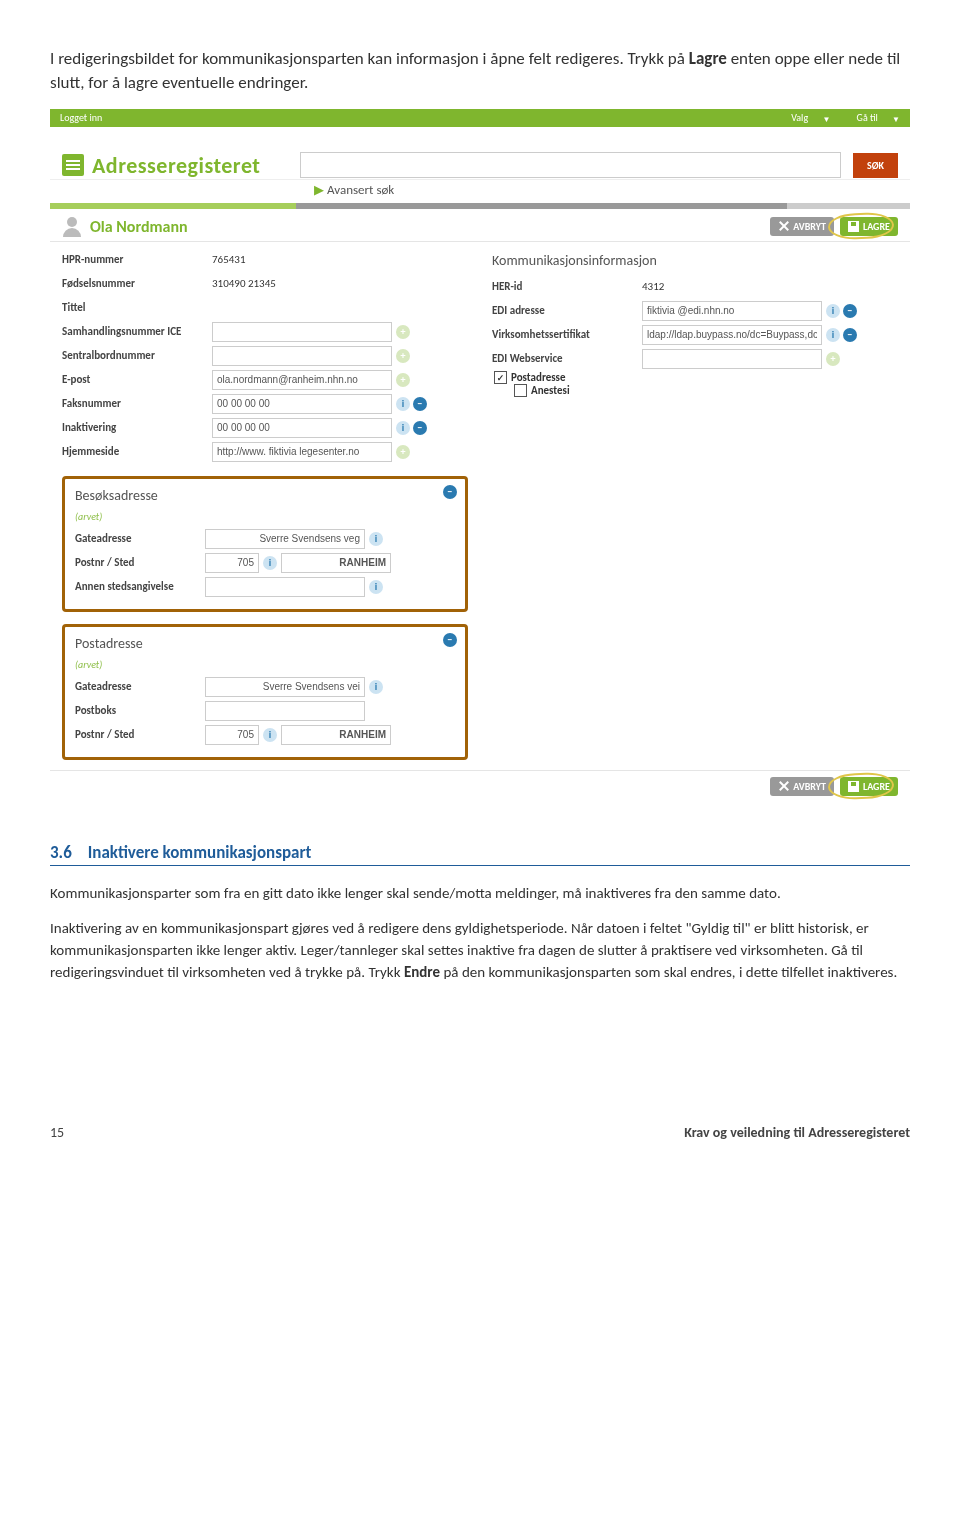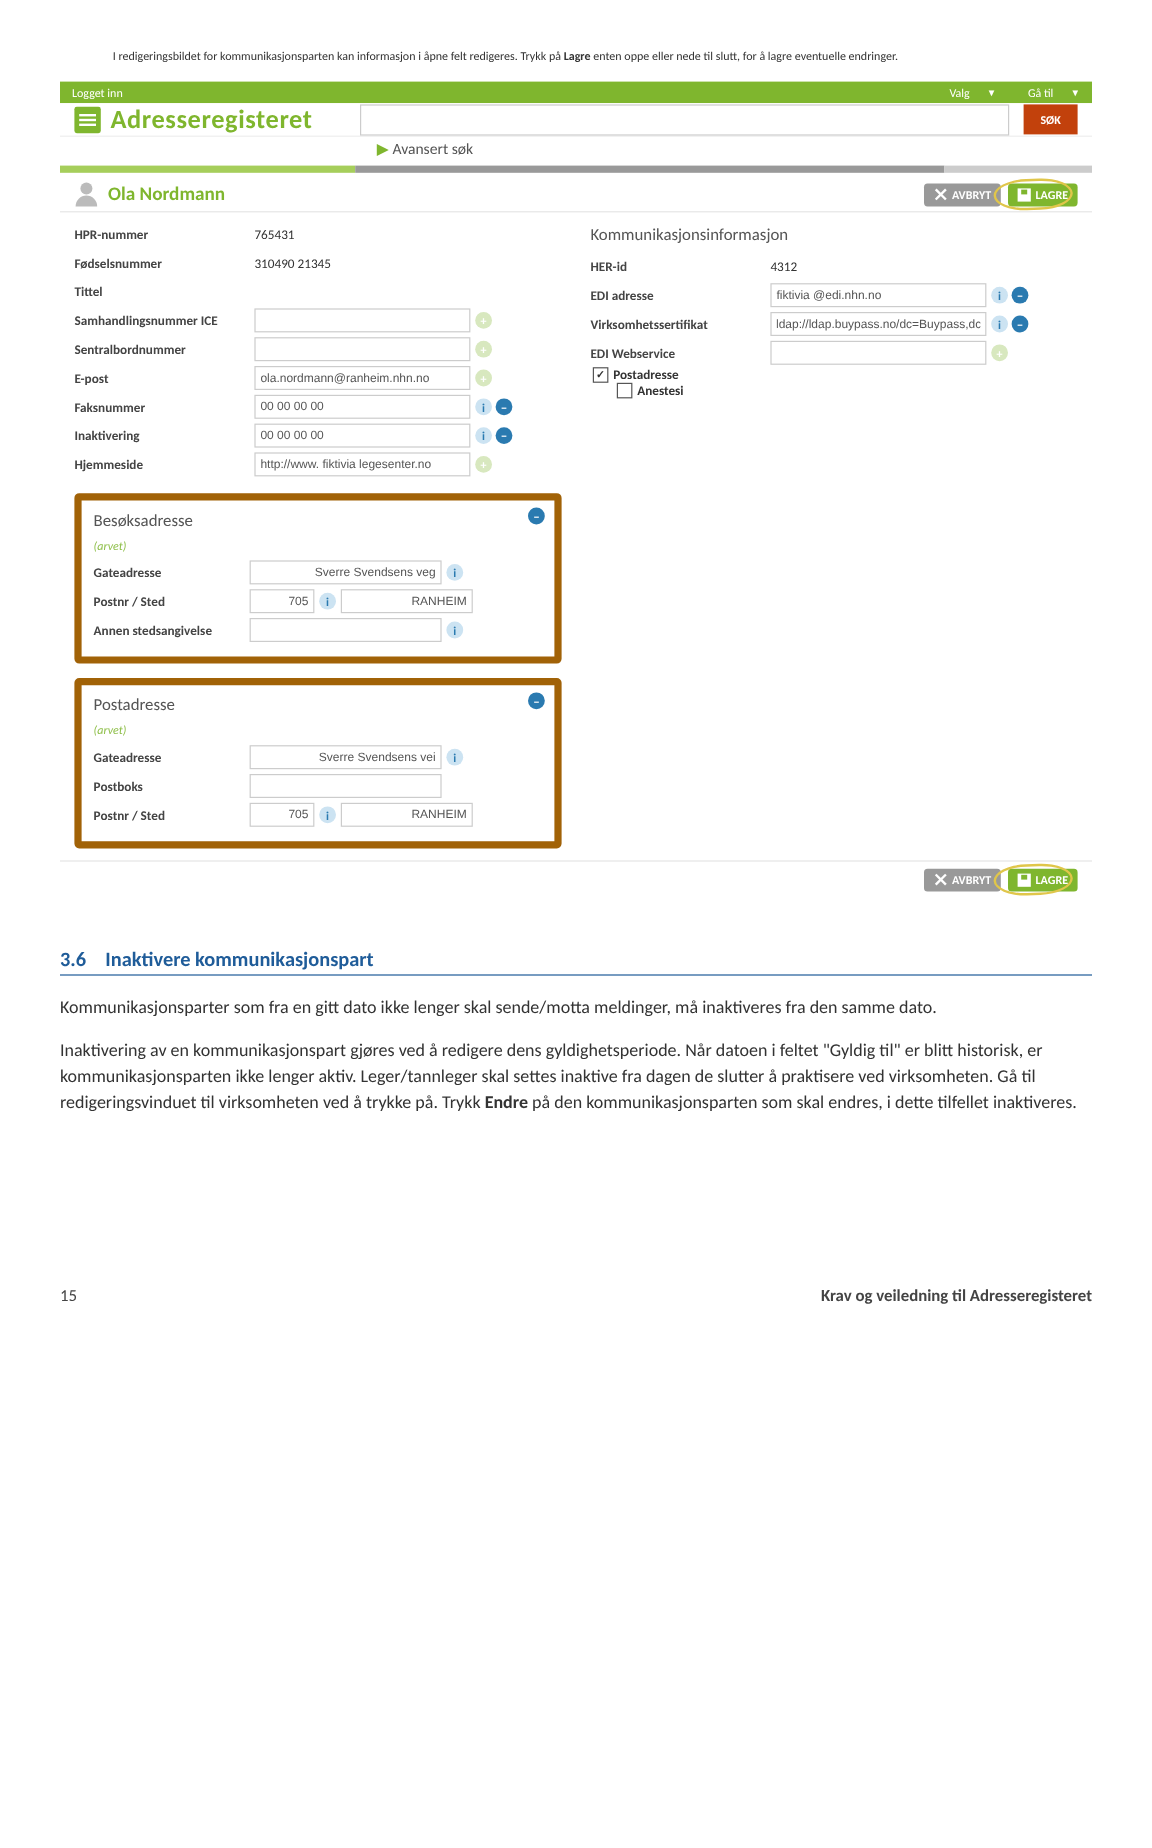--- a/index.html
+++ b/index.html
@@ -4,37 +4,37 @@
 <style>
   body {
     font-family: Calibri, Arial, sans-serif;
     font-size: 14px;
     color: #333;
     margin: 0;
     padding: 30px 50px;
     background: #fff;
     width: 860px;
   }
-  .intro { font-size: 10px; line-height: 1.4; margin-bottom: 14px; margin-left: 44px; }
+  .intro { font-size: 17px; line-height: 1.4; margin-bottom: 14px; }
   b { font-weight: bold; }
 
   
   .shot { border: 0; margin-bottom: 30px; }
   .topbar {
     background: #7fb62e; height: 18px; display: flex;
     justify-content: space-between; align-items: center;
     color: #fff; font-size: 10px; padding: 0 10px;
   }
   .topbar-left { }
   .topbar-right span { margin-left: 12px; }
   .tri { font-size: 8px; vertical-align: middle; }
 
   .header-row {
     display: flex; align-items: center; background: #fff;
-    border-bottom: 1px solid #eee; padding: 0 12px 0 12px;
+    border-bottom: 1px solid #eee; padding: 0 12px 0 12px; margin-top: 25px;
   }
   .logo-box {
     width: 22px; height: 22px; background: #7fb62e; border-radius: 2px;
     display: flex; flex-direction: column; justify-content: center; align-items: center;
     margin-right: 8px;
   }
   .logo-box .line { width: 14px; height: 2px; background: #fff; margin: 1px 0; }
   .app-title { color: #7fb62e; font-size: 22px; font-weight: 600; flex: 0 0 auto; letter-spacing: 0.5px; }
   .search-wrap { flex: 1; display: flex; align-items: center; margin-left: 40px; }
   .search-box { flex: 1; border: 1px solid #ccc; height: 24px; background: #fff; }
@@ -111,30 +111,30 @@
   .rnd {
     width: 14px; height: 14px; border-radius: 50%; display: inline-flex;
     align-items: center; justify-content: center; font-size: 10px; font-weight: bold;
   }
   .rnd.add { background: #d8e8bf; color: #fff; }
   .rnd.del { background: #2a7ab0; color: #fff; }
   .rnd.info { background: #cce3f2; color: #2a7ab0; }
 
   .section-title { font-size: 14px; color: #555; margin: 4px 0 6px 0; }
   .panel {
-    border: 6px solid #a16207; border-radius: 4px; padding: 8px 10px 10px 10px;
+    border: 3px solid #a16207; border-radius: 4px; padding: 8px 10px 10px 10px;
     margin-top: 12px; position: relative;
   }
   .panel-title { font-size: 14px; color: #555; margin-bottom: 6px; }
   .panel .del-corner { position: absolute; right: 8px; top: 6px; }
   .arvet { font-size: 10px; color: #8fbf4a; font-style: italic; margin-bottom: 4px; }
   .panel .frow .flabel { width: 130px; }
   .panel .finput { max-width: 150px; text-align: right; }
   .finput.tiny { max-width: 44px; }
-  .finput.med  { max-width: 100px; }
+  .finput.med  { max-width: 100px; font-weight: bold; }
 
   .chk { font-size: 11px; font-weight: bold; display: flex; align-items: center; gap: 4px; margin-left: 2px; }
   .chk.sub { margin-left: 22px; font-weight: bold; }
   .box { width: 11px; height: 11px; border: 1px solid #555; display: inline-flex; align-items: center; justify-content: center; font-size: 9px; }
 
   
   h3.sec-head {
     font-size: 17px; color: #1F5C99; font-weight: 600;
     border-bottom: 1px solid #1F5C99; padding-bottom: 2px; margin-top: 40px;
   }

